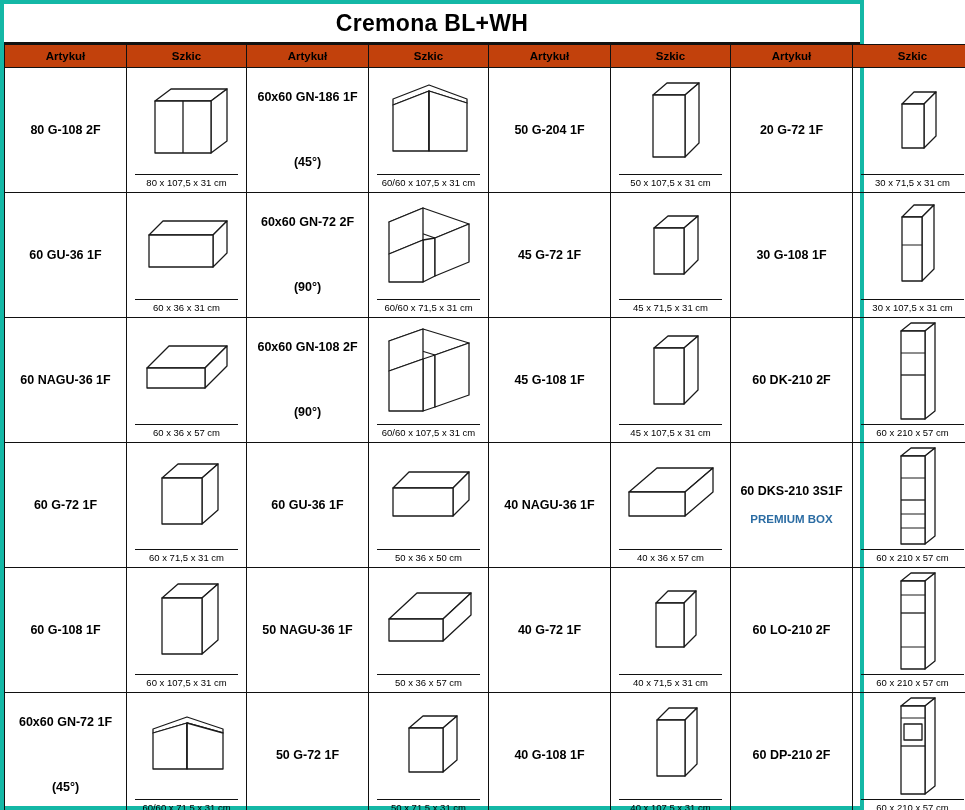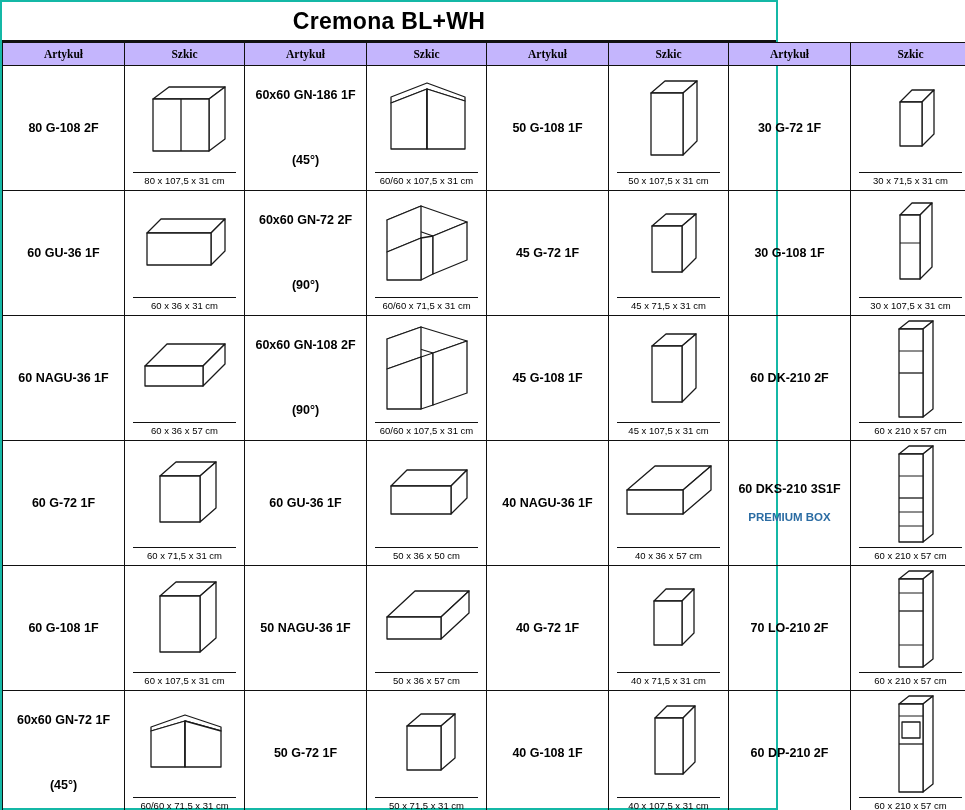--- a/index.html
+++ b/index.html
@@ -3,41 +3,40 @@
 <meta charset="utf-8">
 <style>
   html,body{margin:0;padding:0;}
   body{
     width:965px;height:810px;
     background:#ffffff;
     font-family:"Liberation Sans", sans-serif;
     color:#000;
     overflow:hidden;
   }
-  .sheet{width:778px;height:810px;position:relative;box-sizing:border-box;border:2px solid #14b8a6;}
+  .sheet{width:864px;height:810px;position:relative;box-sizing:border-box;border:4px solid #14b8a6;}
   .title-bar{
     height:38px;display:flex;align-items:center;justify-content:center;
     border-bottom:2px solid #111;
     font-size:23px;font-weight:bold;letter-spacing:.3px;
   }
   table.grid{
     width:100%;border-collapse:collapse;table-layout:fixed;
   }
   table.grid td, table.grid th{
     border:1.5px solid #111;
     padding:0;
     text-align:center;
     vertical-align:middle;
   }
   thead th{
     height:22px;
     font-size:11.5px;
     font-weight:bold;
-    background:#c4b5fd;
-    font-family:Liberation Serif, serif;
+    background:#c2410c;
   }
   col.art{width:122px;}
   col.skz{width:120px;}
   td.art{
     font-size:12.5px;font-weight:bold;line-height:1.35;
     padding:2px 3px;
   }
   td.art .sub{display:block;margin-top:48px;}
   td.art .premium{display:block;color:#2b6ca3;font-size:11.5px;font-weight:bold;margin-top:12px;}
   td.skz{
@@ -124,36 +123,36 @@
                 <polygon class="s" points="14,20 50,6 88,20 88,24 50,12 14,26"></polygon>
                 <polygon class="s" points="14,26 50,12 50,72 14,72"></polygon>
                 <polygon class="s" points="50,12 88,24 88,72 50,72"></polygon>
                 <line class="l" x1="50" y1="12" x2="50" y2="72"></line>
               </svg>
             </div>
             <div class="dim">60/60 x 107,5 x 31 cm</div>
           </div>
         </td>
         <td class="art">
-          <span>50 G-108 1F</span>
+          <span>50 G-204 1F</span>
         </td>
         <td class="skz">
           <div class="cellwrap">
             <div class="draw">
               <svg width="80" height="92" viewBox="0 0 80 92">
                 <polygon class="s" points="22,20 54,20 68,8 36,8"></polygon>
                 <polygon class="s" points="54,20 68,8 68,68 54,82"></polygon>
                 <rect class="s" x="22" y="20" width="32" height="62"></rect>
               </svg>
             </div>
             <div class="dim">50 x 107,5 x 31 cm</div>
           </div>
         </td>
         <td class="art">
-          <span>30 G-72 1F</span>
+          <span>20 G-72 1F</span>
         </td>
         <td class="skz">
           <div class="cellwrap">
             <div class="draw">
               <svg width="70" height="86" viewBox="0 0 70 86">
                 <polygon class="s" points="24,26 46,26 58,14 36,14"></polygon>
                 <polygon class="s" points="46,26 58,14 58,58 46,70"></polygon>
                 <rect class="s" x="24" y="26" width="22" height="44"></rect>
               </svg>
             </div>
@@ -405,21 +404,21 @@
               <svg width="74" height="84" viewBox="0 0 74 84">
                 <polygon class="s" points="22,24 50,24 62,12 34,12"></polygon>
                 <polygon class="s" points="50,24 62,12 62,56 50,68"></polygon>
                 <rect class="s" x="22" y="24" width="28" height="44"></rect>
               </svg>
             </div>
             <div class="dim">40 x 71,5 x 31 cm</div>
           </div>
         </td>
         <td class="art">
-          <span>70 LO-210 2F</span>
+          <span>60 LO-210 2F</span>
         </td>
         <td class="skz">
           <div class="cellwrap">
             <div class="draw">
               <svg width="64" height="104" viewBox="0 0 64 104">
                 <polygon class="s" points="20,12 44,12 54,4 30,4"></polygon>
                 <polygon class="s" points="44,12 54,4 54,92 44,100"></polygon>
                 <rect class="s" x="20" y="12" width="24" height="88"></rect>
                 <line class="l" x1="20" y1="44" x2="44" y2="44"></line>
                 <line class="thin" x1="20" y1="26" x2="44" y2="26"></line>

